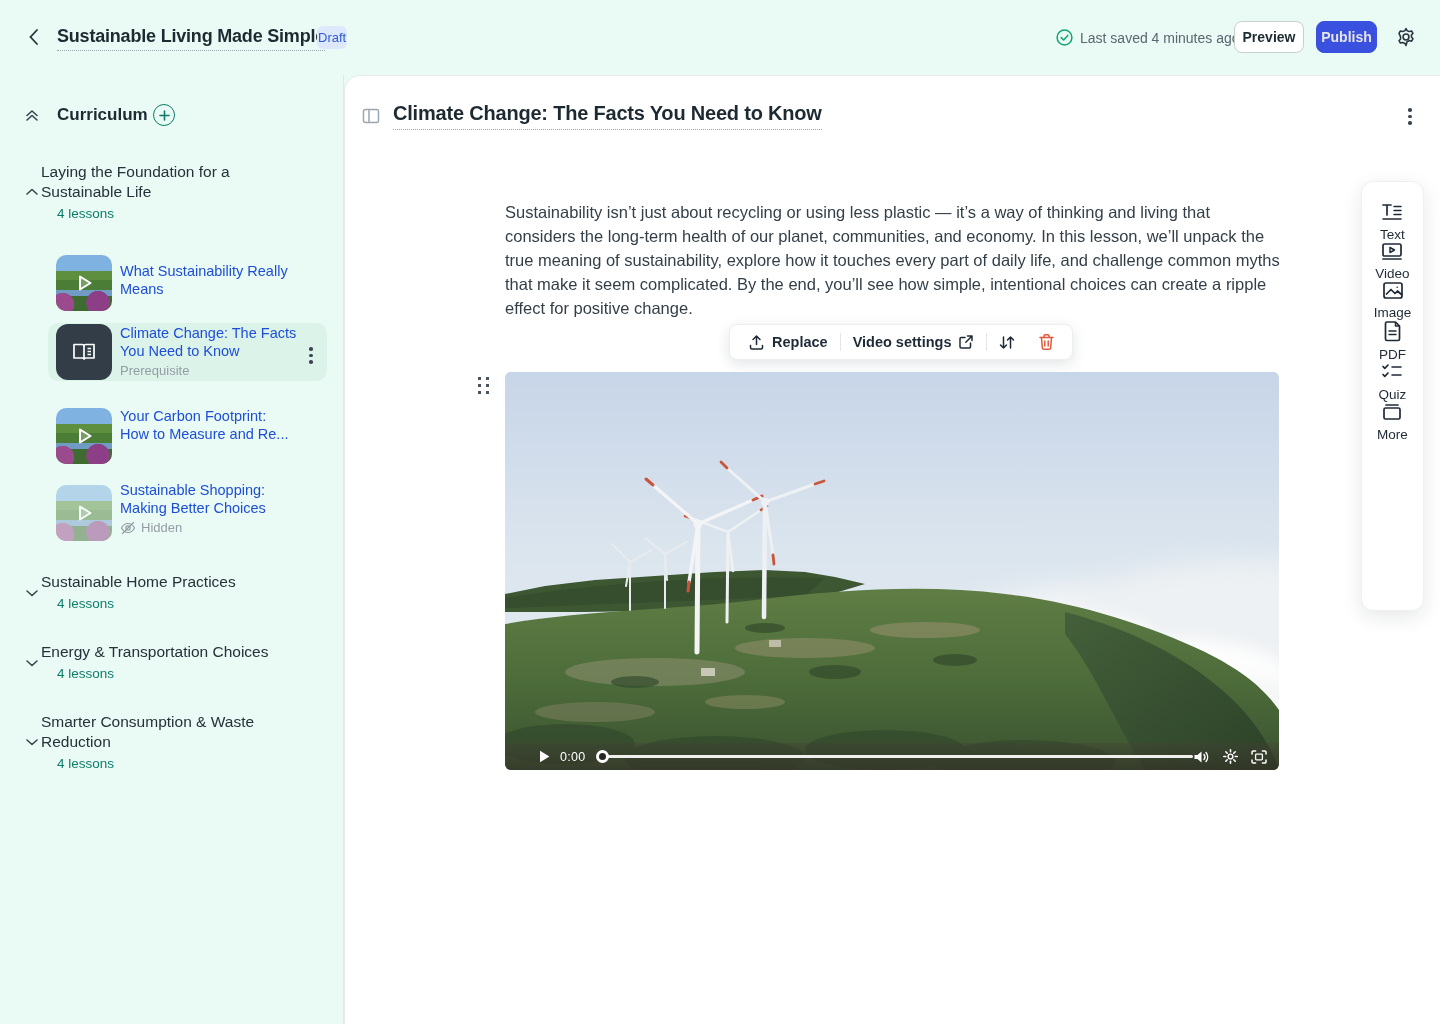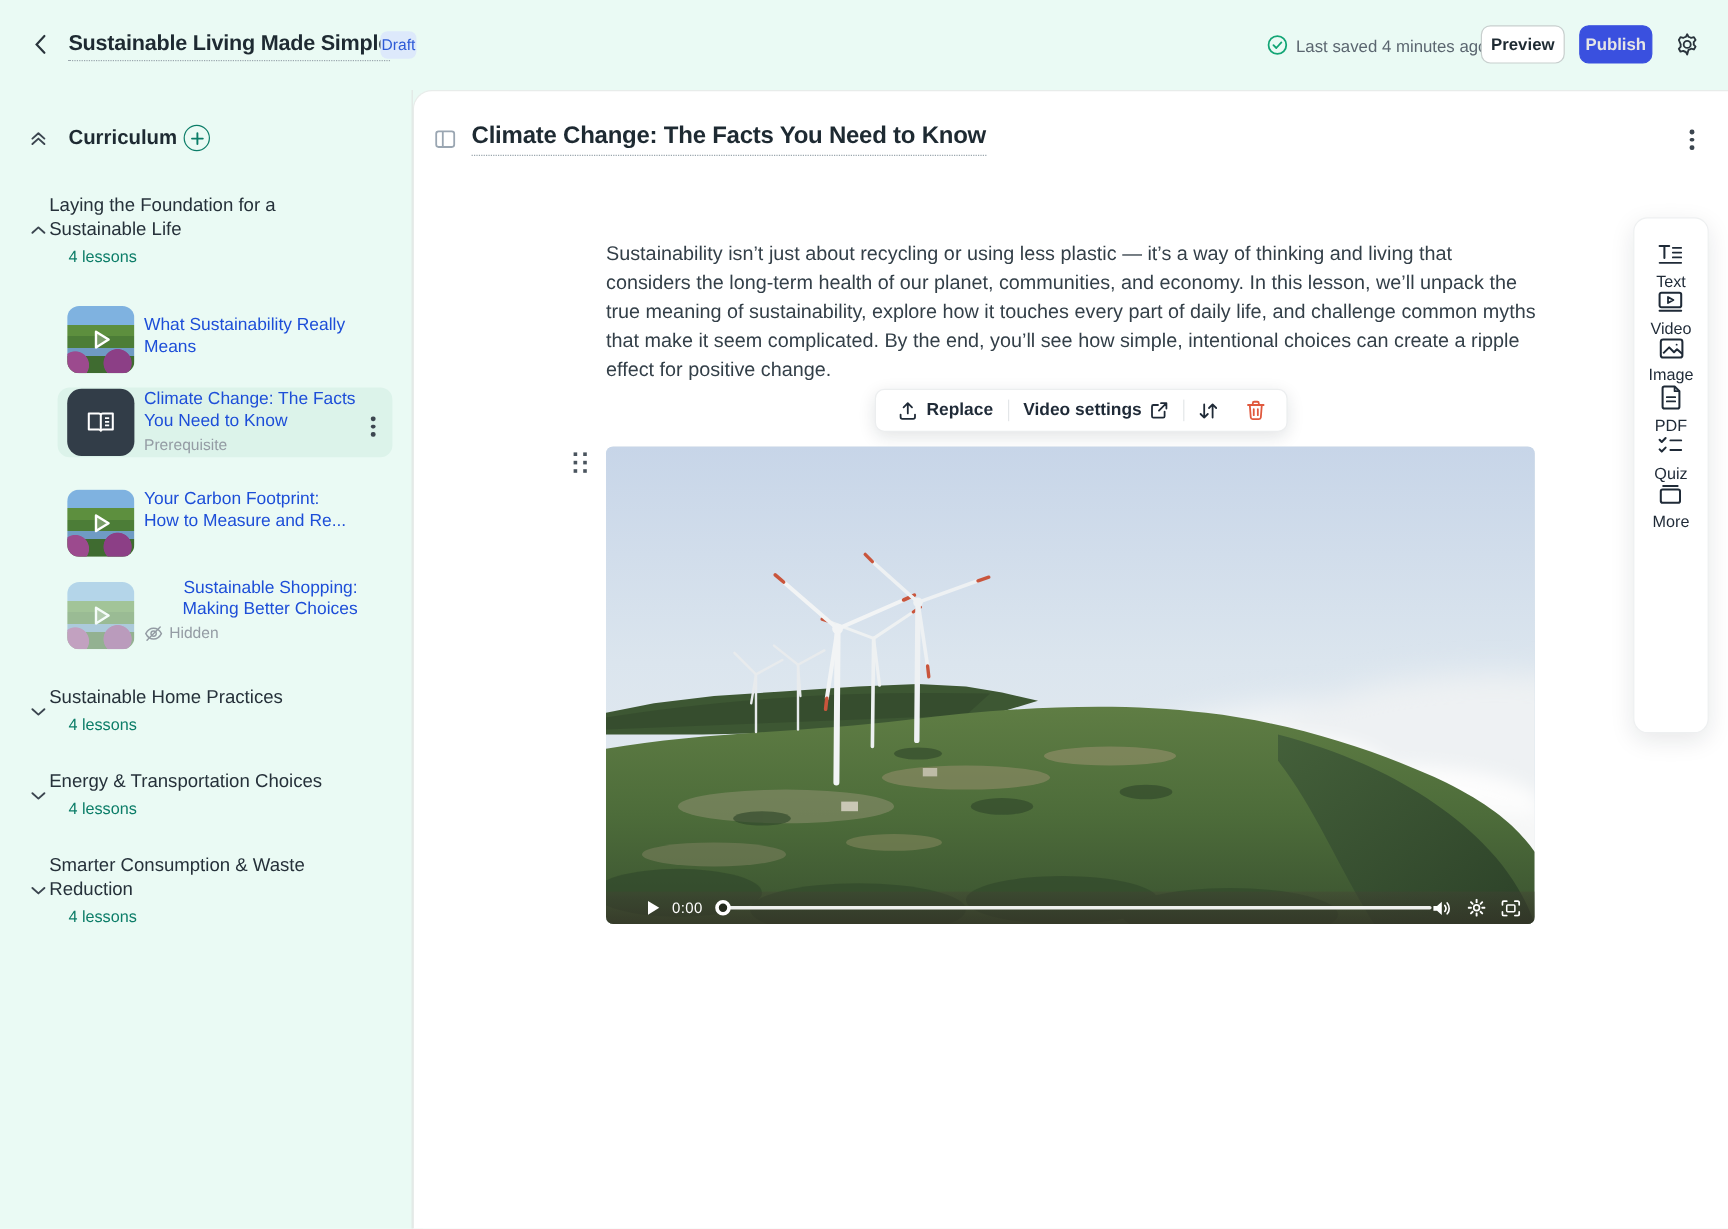--- a/index.html
+++ b/index.html
@@ -192,21 +192,21 @@
 
     <div class="lesson" style="top:402px; height:72px;">
       <div class="thumb faded">
         <div class="thumb-park"></div>
         <div class="play-overlay">
           <svg width="26" height="26" viewBox="0 0 26 26">
               <path d="M9 6.5 L19.5 13 L9 19.5 Z" fill="rgba(255,255,255,.25)" stroke="#ffffff" stroke-width="2" stroke-linejoin="round"></path>
             </svg>
         </div>
       </div>
-      <div class="lesson-title" style="top:4px;text-align:right;">Sustainable Shopping: Making Better Choices</div>
+      <div class="lesson-title" style="top:4px;">Sustainable Shopping: Making Better Choices</div>
       <div class="lesson-sub" style="top:43px;">
         <svg width="16" height="14" viewBox="0 0 16 14">
           <g fill="none" stroke="#949ca4" stroke-width="1.2" stroke-linecap="round">
             <path d="M1.5 7 C3 4 5.3 2.5 8 2.5 C10.7 2.5 13 4 14.5 7 C13 10 10.7 11.5 8 11.5 C5.3 11.5 3 10 1.5 7 Z"></path>
             <circle cx="8" cy="7" r="2.2"></circle>
             <path d="M2.5 12.5 L13.5 1.5"></path>
           </g>
         </svg>
         <span>Hidden</span>
       </div>

